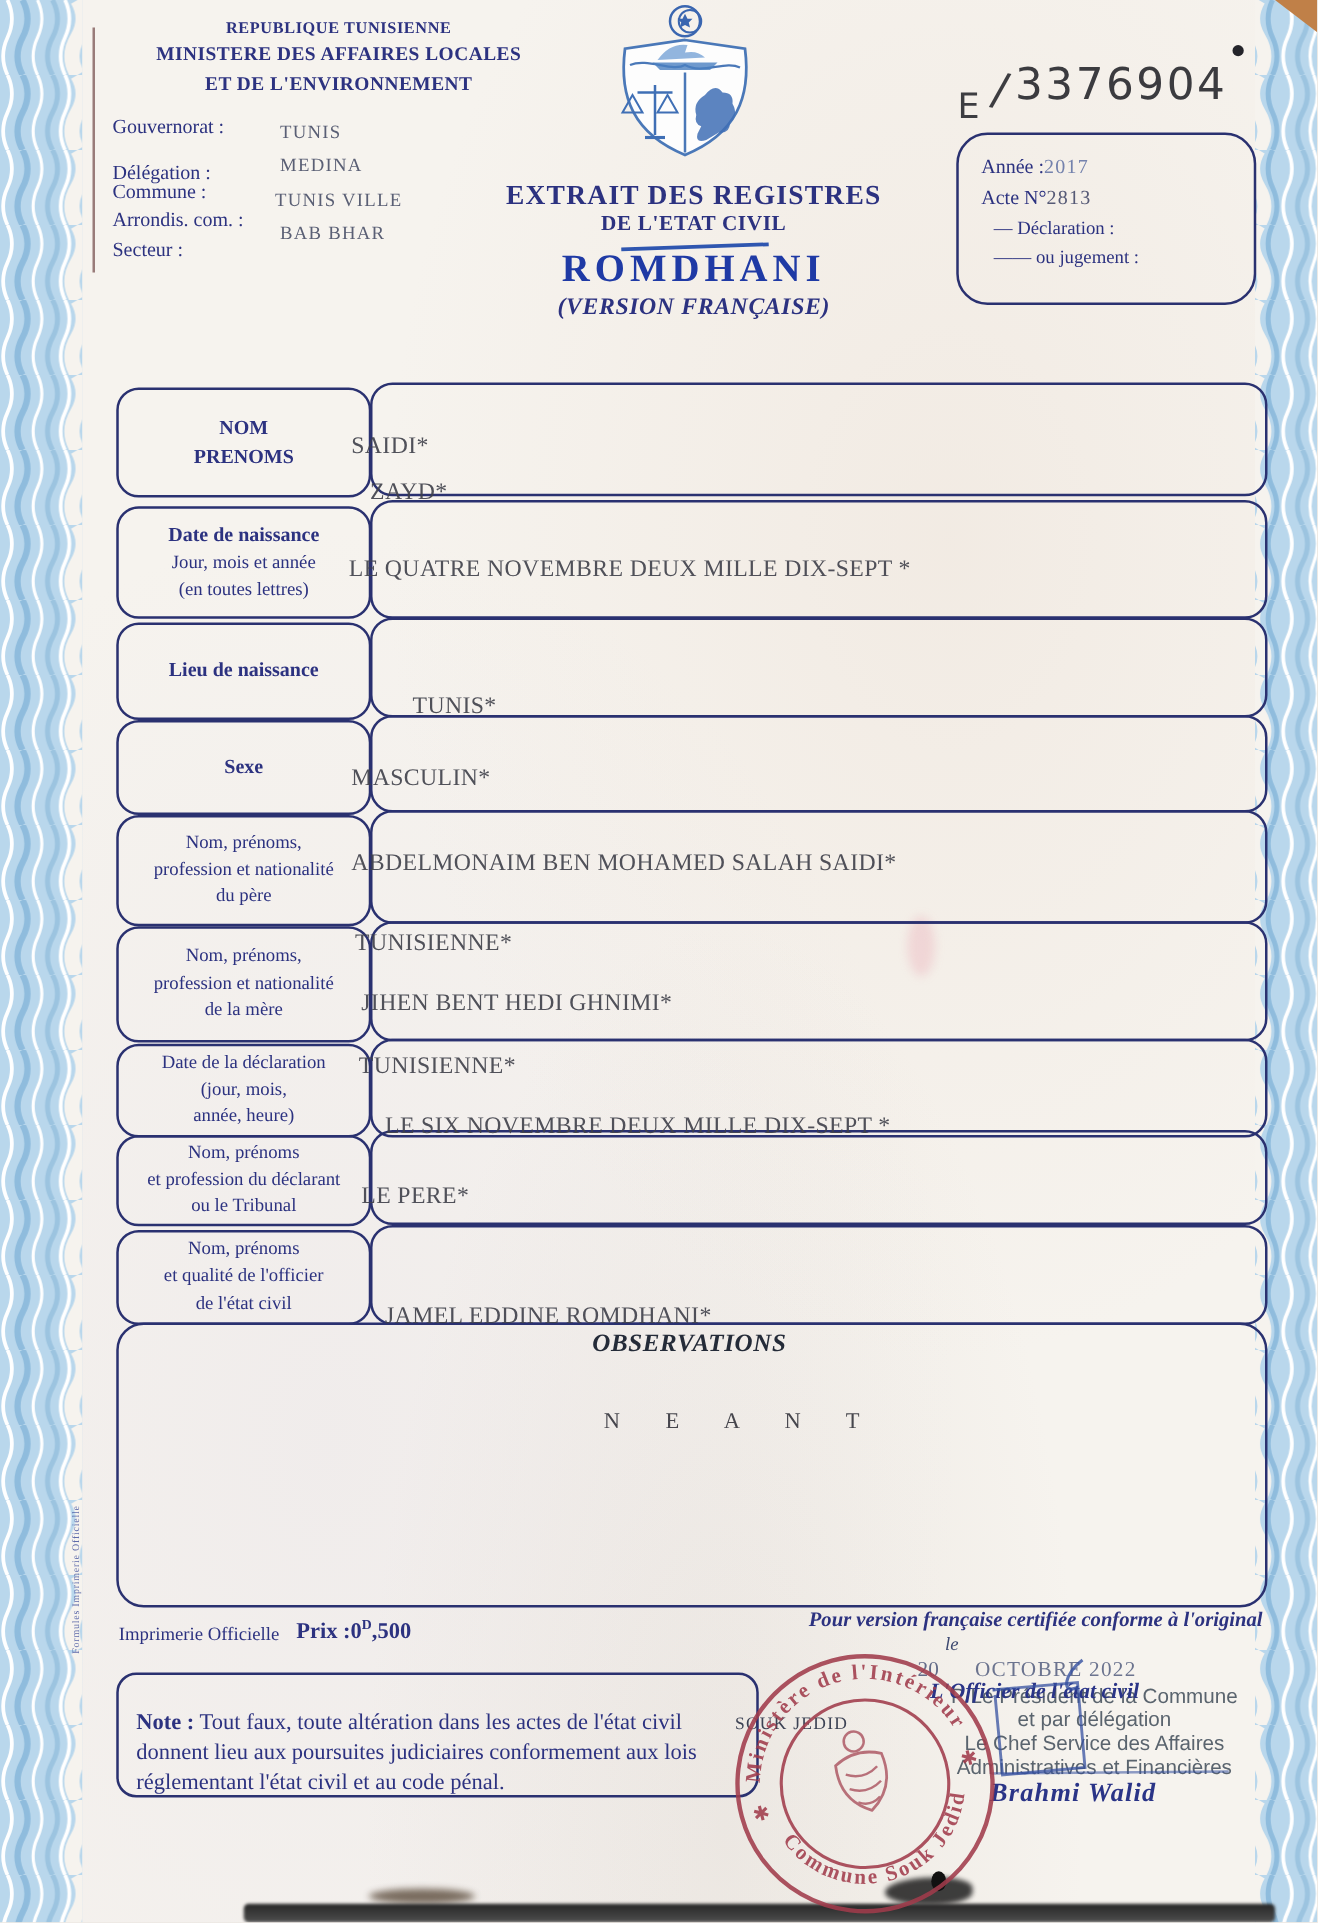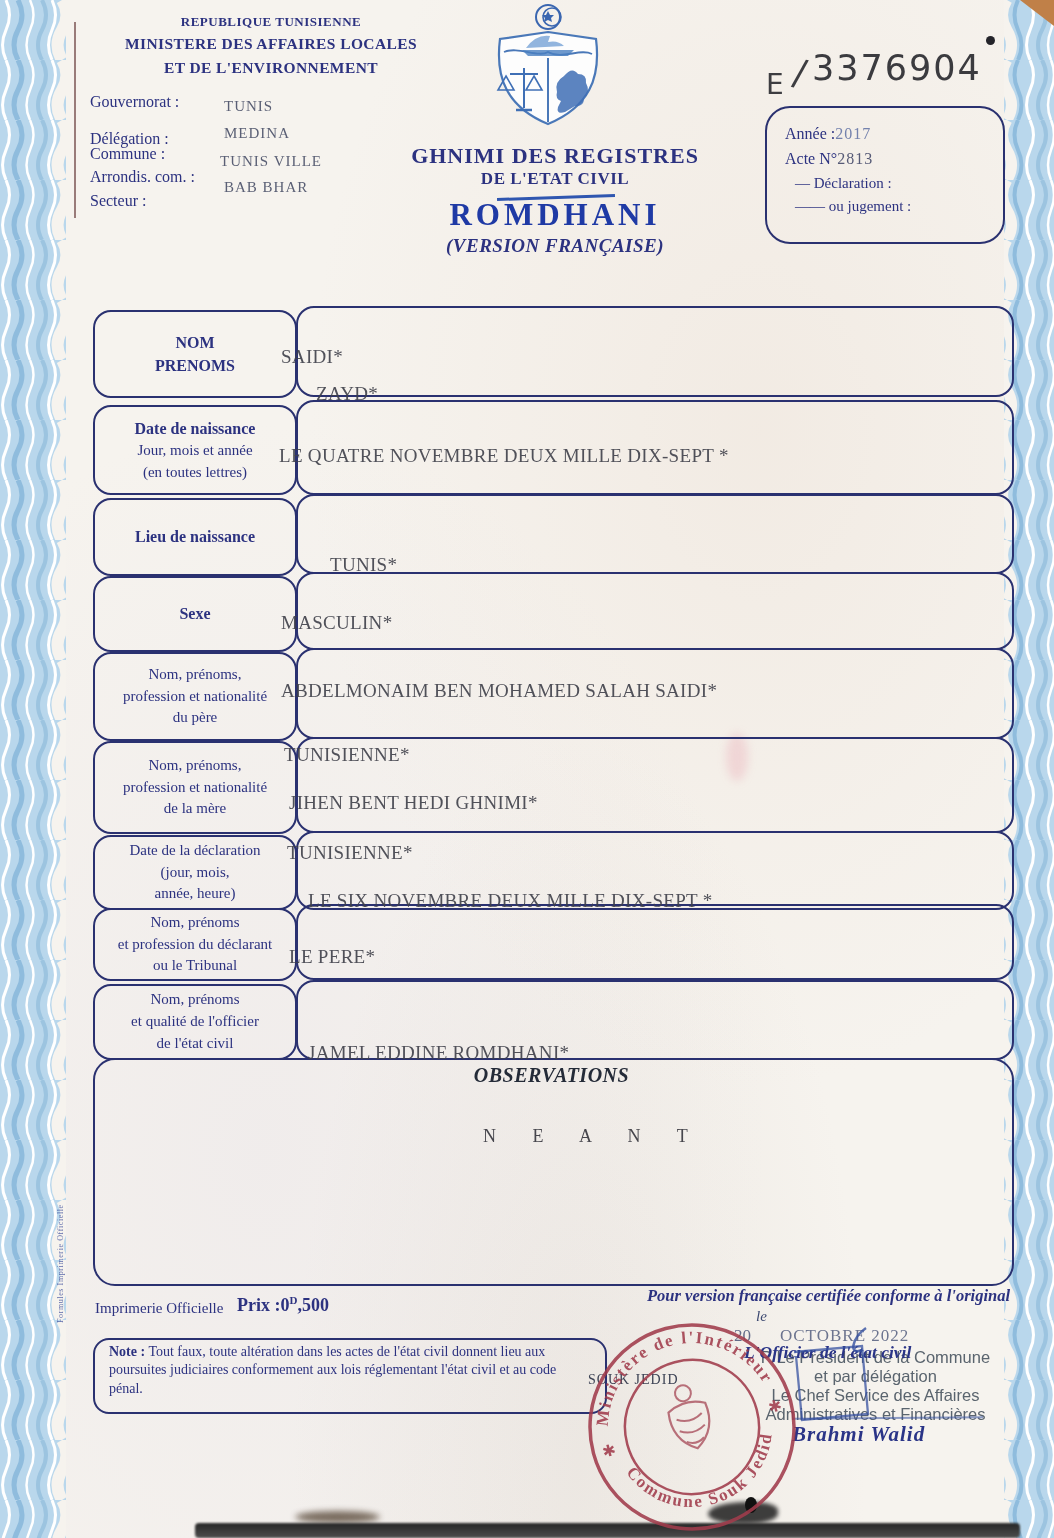--- a/index.html
+++ b/index.html
@@ -56,22 +56,22 @@
   .certif{left:640px;top:1286px;width:370px;text-align:right;font-size:16.5px;font-weight:bold;font-style:italic;}
   .city{left:588px;top:1372px;font-size:14px;color:#3c4254;letter-spacing:1px;}
   .date-le{left:756px;top:1308px;font-size:15px;font-style:italic;color:#3c4870;}
   .date-day{left:734px;top:1326px;font-size:17px;color:#4a5578;opacity:.85;}
   .date-rest{left:780px;top:1326px;font-size:17px;color:#4a5578;letter-spacing:1px;opacity:.8;}
   .officier{left:744px;top:1342px;font-size:17.5px;font-weight:bold;font-style:italic;color:#2a3487;z-index:6;white-space:nowrap;}
   .sigblock{left:733px;top:1348px;width:285px;text-align:center;font-family:"Liberation Sans",sans-serif;
             font-size:16.5px;color:#5a646e;line-height:1.16;z-index:5;}
   .signame{left:792px;top:1422px;font-size:21px;font-weight:bold;font-style:italic;color:#2a3487;letter-spacing:1px;z-index:6;}
   .penline{left:793px;top:1417px;width:190px;height:2px;background:#3550a0;opacity:.55;transform:rotate(-.5deg);z-index:6;}
-  .notebox{left:93px;top:1338px;width:514px;height:76px;border:2.5px solid #2a3170;border-radius:16px;
-           box-sizing:border-box;padding:3px 14px;font-size:14px;line-height:1.32;z-index:2;}
+  .notebox{left:93px;top:1338px;width:514px;height:100px;border:2.5px solid #2a3170;border-radius:16px;
+           box-sizing:border-box;padding:26px 14px;font-size:18px;line-height:1.32;z-index:2;}
   
   .bottom-bar{left:195px;top:1523px;width:825px;height:15px;border-radius:4px;
               background:linear-gradient(to bottom,#262626,#4e4e4e);filter:blur(1.2px);}
   .smudge1{left:295px;top:1511px;width:85px;height:12px;background:#5a4a3a;border-radius:50%;filter:blur(3px);opacity:.8;}
   .smudge2{left:708px;top:1502px;width:70px;height:22px;background:#1e1e1e;border-radius:60% 40% 50% 50%;filter:blur(2px);opacity:.85;}
   .smudge3{left:745px;top:1497px;width:12px;height:16px;background:#111;border-radius:50%;}
   .pinksmudge{left:726px;top:733px;width:22px;height:48px;background:rgba(226,128,150,.22);border-radius:50%;filter:blur(4px);}
   .dot-tr{left:986px;top:36px;width:9px;height:9px;background:#24242a;border-radius:50%;}
   .corner-tan{left:1020px;top:0;width:34px;height:26px;background:#c08048;
               clip-path:polygon(0 0,100% 0,100% 100%);}
@@ -150,21 +150,21 @@
   <div class="abs serial-num">3376904</div>
 
   <div class="abs acte-box preprint">
     <div><span>Année :</span><span class="faded">2017</span></div>
     <div><span>Acte N°</span><span class="typedv">2813</span></div>
     <div style="font-size:15px;padding-left:10px;">— Déclaration :</div>
     <div style="font-size:15px;padding-left:10px;">—— ou jugement :</div>
   </div>
 
   <div class="abs titleblock preprint">
-    <div class="t1">GHNIMI DES REGISTRES</div>
+    <div class="t1">EXTRAIT DES REGISTRES</div>
     <div class="t2">DE L'ETAT CIVIL</div>
     <div class="t-main">ROMDHANI</div>
     <div class="t-sub">(VERSION FRANÇAISE)</div>
   </div>
   <div class="abs t-underline"></div>
 
   <div class="lblbox preprint" style="top:310px;height:84px;">
     <div class="lb b">NOM</div>
     <div class="lb b">PRENOMS</div>
   </div>
@@ -209,21 +209,21 @@
   <div class="valbox" style="top:400px;height:91px;"></div>
   <div class="valbox" style="top:494px;height:76px;"></div>
   <div class="valbox" style="top:572px;height:74px;"></div>
   <div class="valbox" style="top:648px;height:87px;"></div>
   <div class="valbox" style="top:737px;height:92px;"></div>
   <div class="valbox" style="top:831px;height:75px;"></div>
   <div class="valbox" style="top:904px;height:72px;"></div>
   <div class="valbox" style="top:980px;height:76px;"></div>
 
   <div class="typed" style="left:281px;top:346px;">SAIDI*</div>
-  <div class="typed" style="left:296px;top:383px;margin-left:20px;">ZAYD*</div>
+  <div class="typed" style="left:296px;top:383px;">ZAYD*</div>
   <div class="typed" style="left:279px;top:445px;">LE QUATRE NOVEMBRE  DEUX MILLE DIX-SEPT *</div>
   <div class="typed" style="left:330px;top:554px;">TUNIS*</div>
   <div class="typed" style="left:281px;top:612px;">MASCULIN*</div>
   <div class="typed" style="left:281px;top:680px;">ABDELMONAIM BEN MOHAMED SALAH SAIDI*</div>
   <div class="typed" style="left:284px;top:744px;">TUNISIENNE*</div>
   <div class="typed" style="left:289px;top:792px;">JIHEN BENT HEDI GHNIMI*</div>
   <div class="typed" style="left:287px;top:842px;">TUNISIENNE*</div>
   <div class="typed" style="left:308px;top:890px;">LE SIX NOVEMBRE  DEUX MILLE DIX-SEPT *</div>
   <div class="typed" style="left:289px;top:946px;">LE PERE*</div>
   <div class="typed" style="left:308px;top:1042px;">JAMEL EDDINE ROMDHANI*</div>

